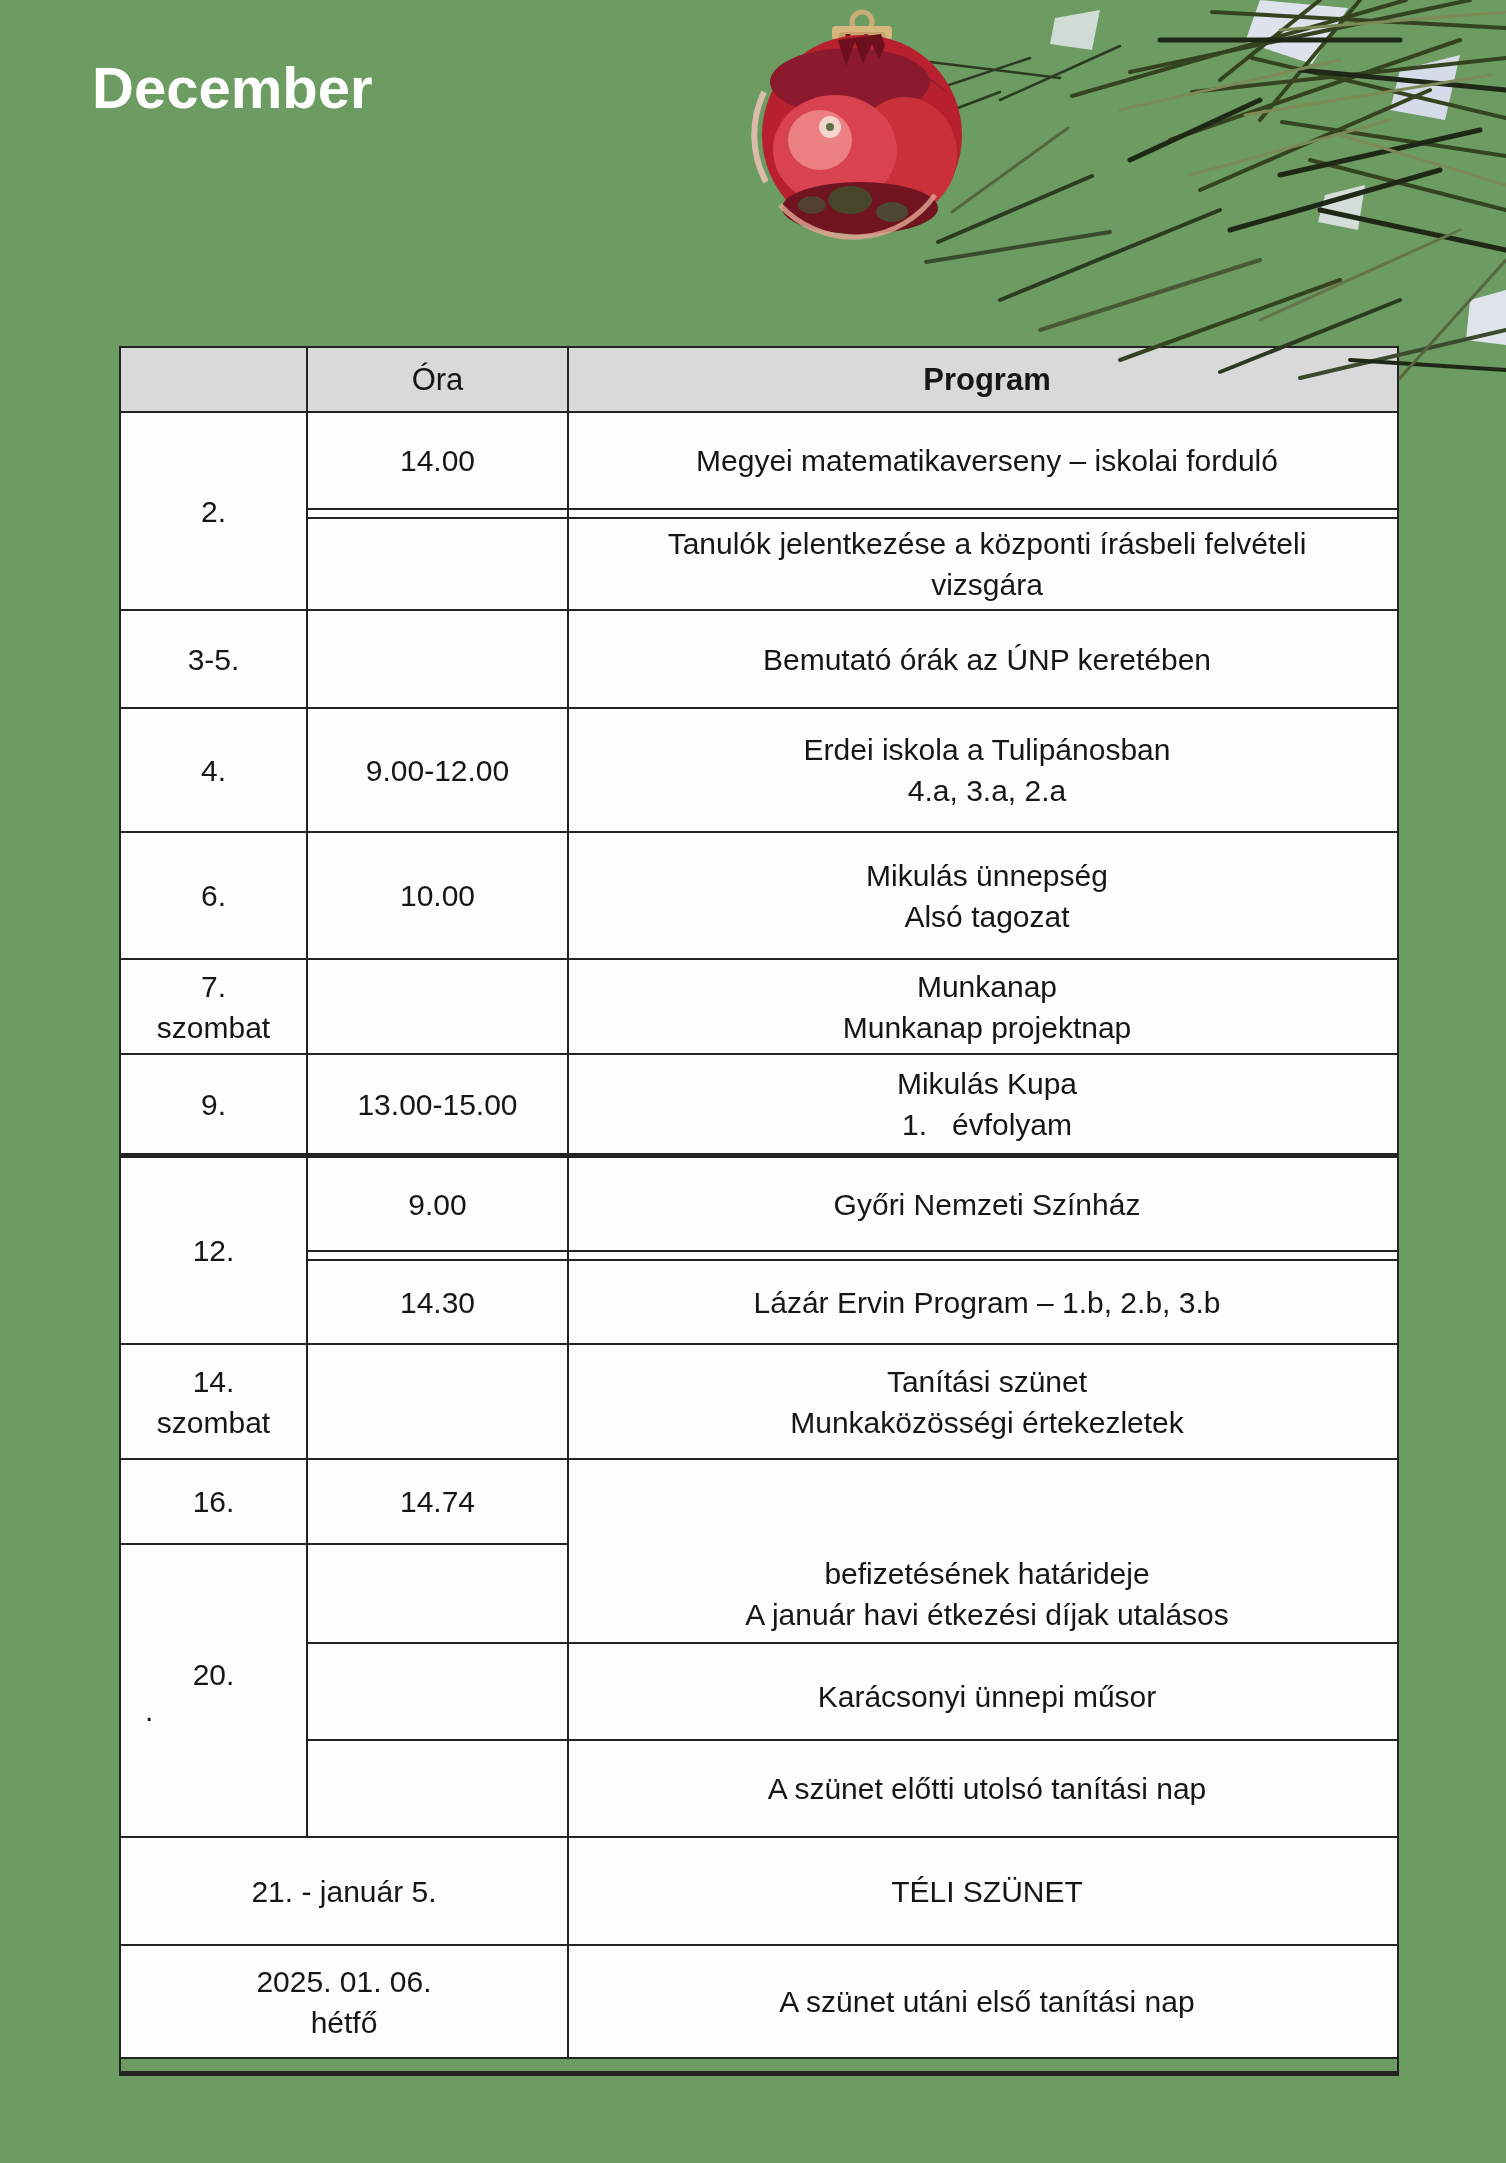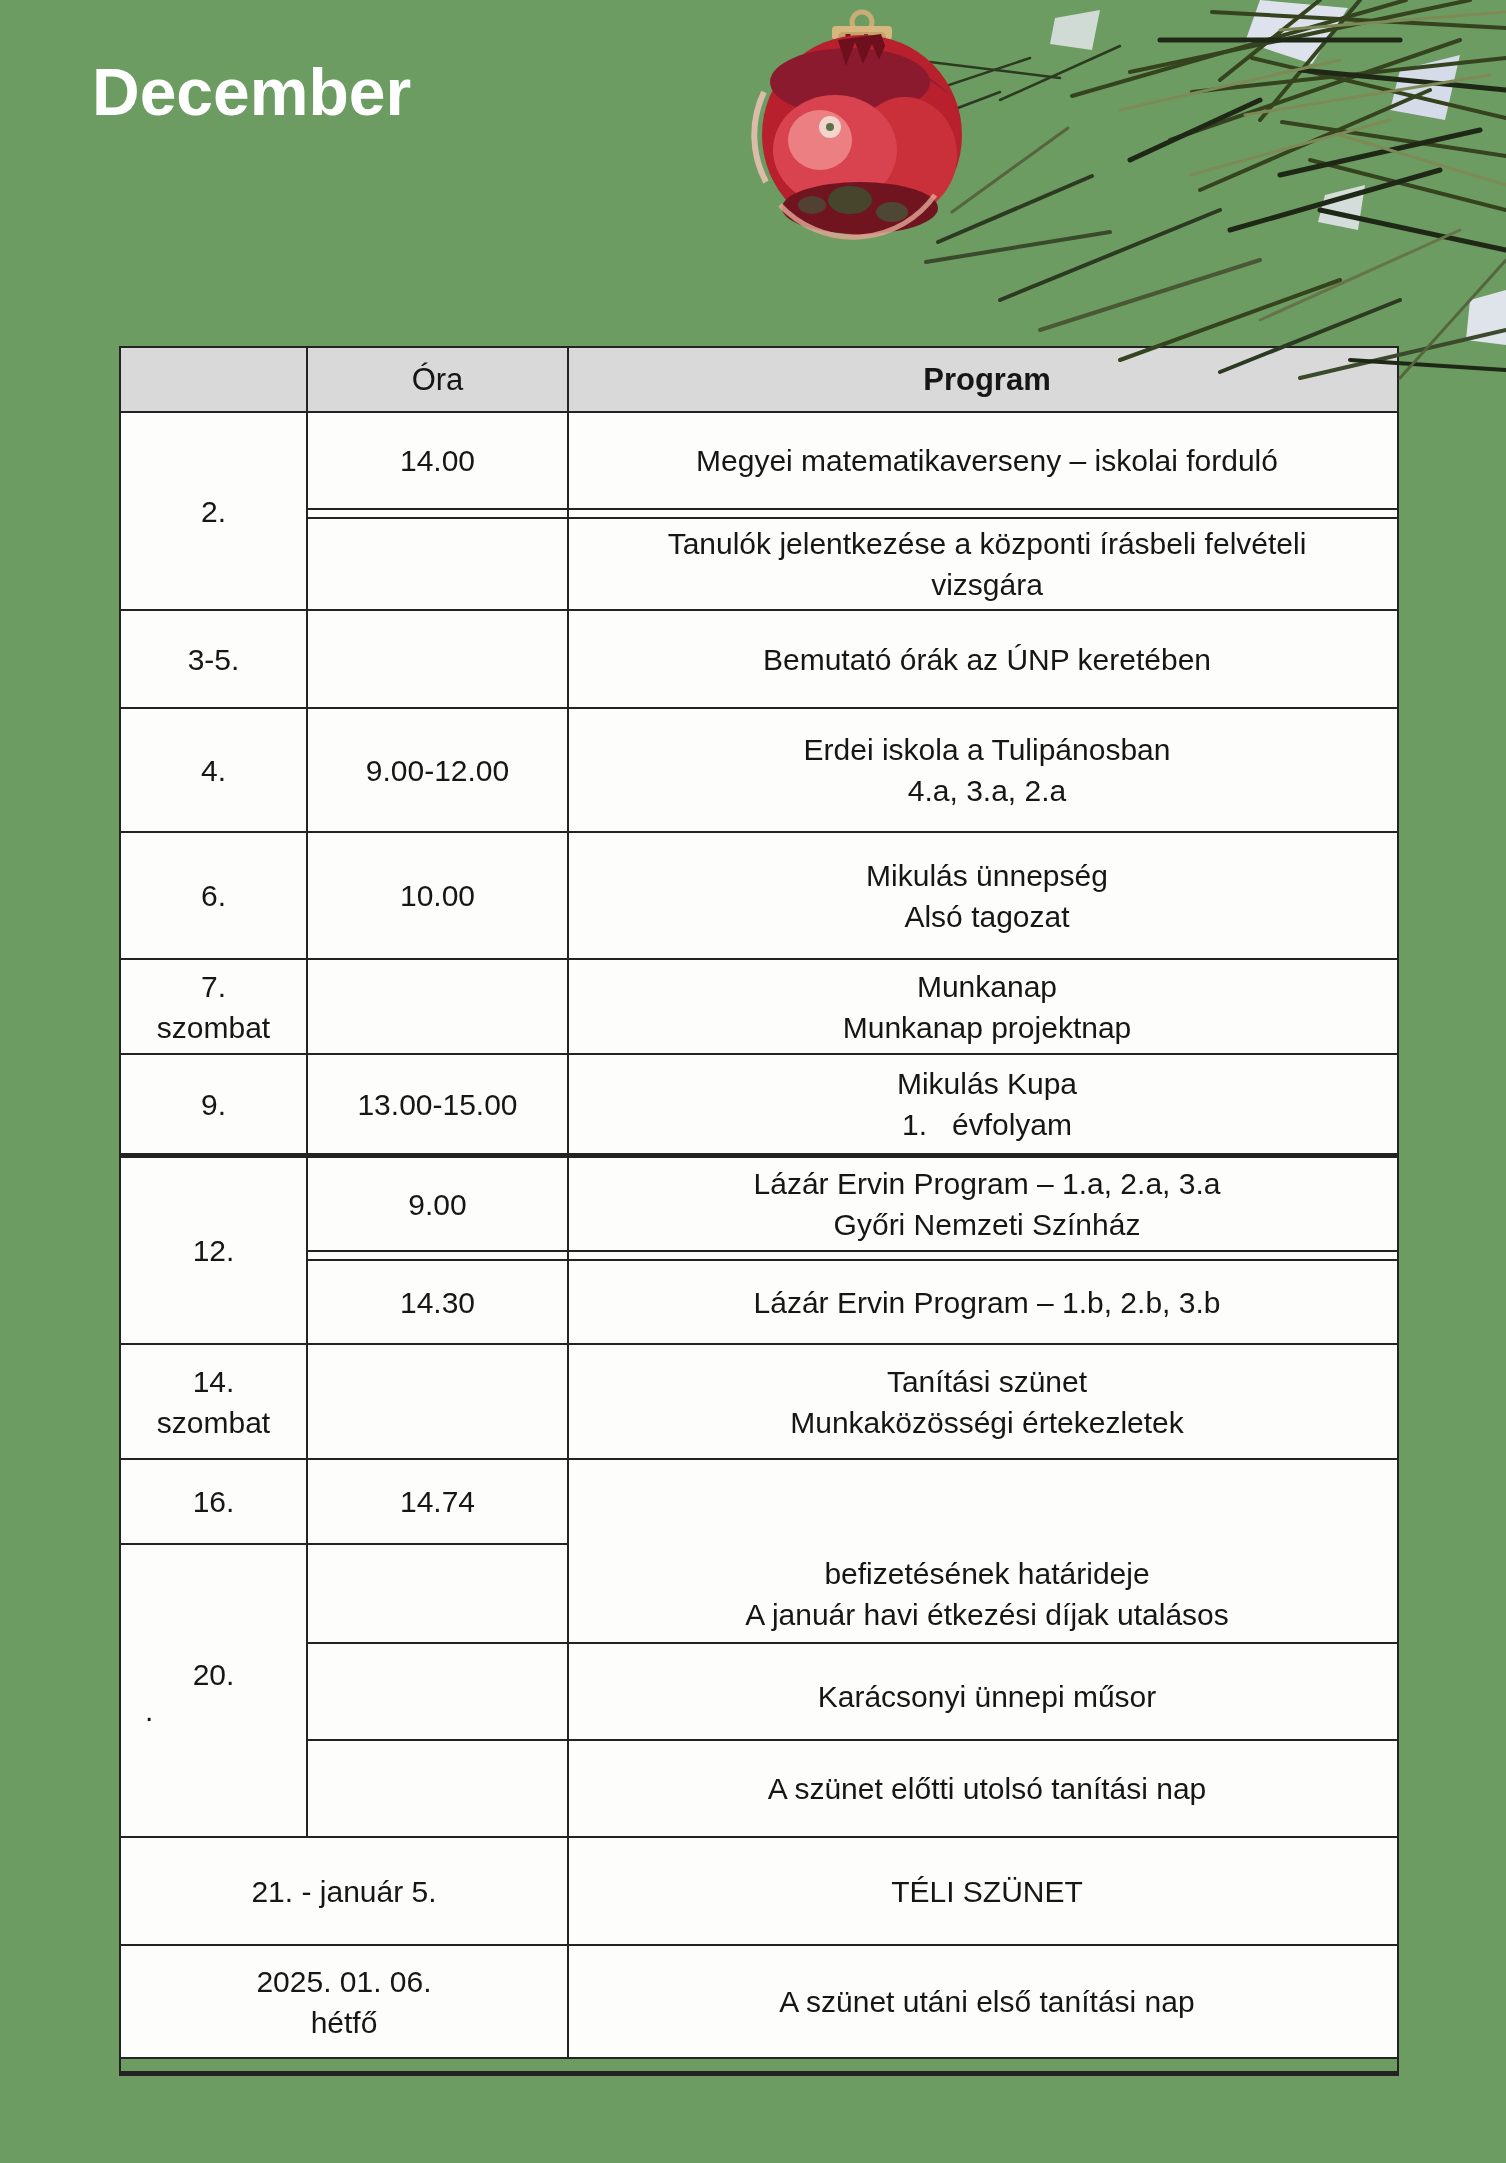--- a/index.html
+++ b/index.html
@@ -6,21 +6,21 @@
   html,body { width: 1506px; height: 2163px; }
   body {
     background: #6c9c61;
     font-family: "Liberation Sans", sans-serif;
     position: relative;
     overflow: hidden;
   }
   .title {
     position: absolute;
     left: 92px; top: 54px;
-    font-size: 66px;
+    font-size: 58px;
     font-weight: bold;
     color: #ffffff;
   }
   .ornament {
     position: absolute;
     top: 0; right: 0;
     width: 806px; height: 380px;
     z-index: 5;
     pointer-events: none;
   }
@@ -241,21 +241,20 @@
 
   <div class="thick" style="grid-row:10"></div>
 
   <div class="cell" style="grid-row:11/14;grid-column:1">
       <span>12.</span>
     </div>
   <div class="cell" style="grid-row:11;grid-column:2">
       <span>9.00</span>
     </div>
   <div class="cell prog" style="grid-row:11;grid-column:3">
-    <span>Lázár Ervin Program – 1.a, 2.a, 3.a</span>
     <span>Győri Nemzeti Színház</span>
   </div>
   <div class="sep" style="grid-row:12;grid-column:2"></div>
   <div class="sep prog" style="grid-row:12;grid-column:3"></div>
   <div class="cell" style="grid-row:13;grid-column:2">
       <span>14.30</span>
     </div>
   <div class="cell prog" style="grid-row:13;grid-column:3">
     <span>Lázár Ervin Program – 1.b, 2.b, 3.b</span>
   </div>

